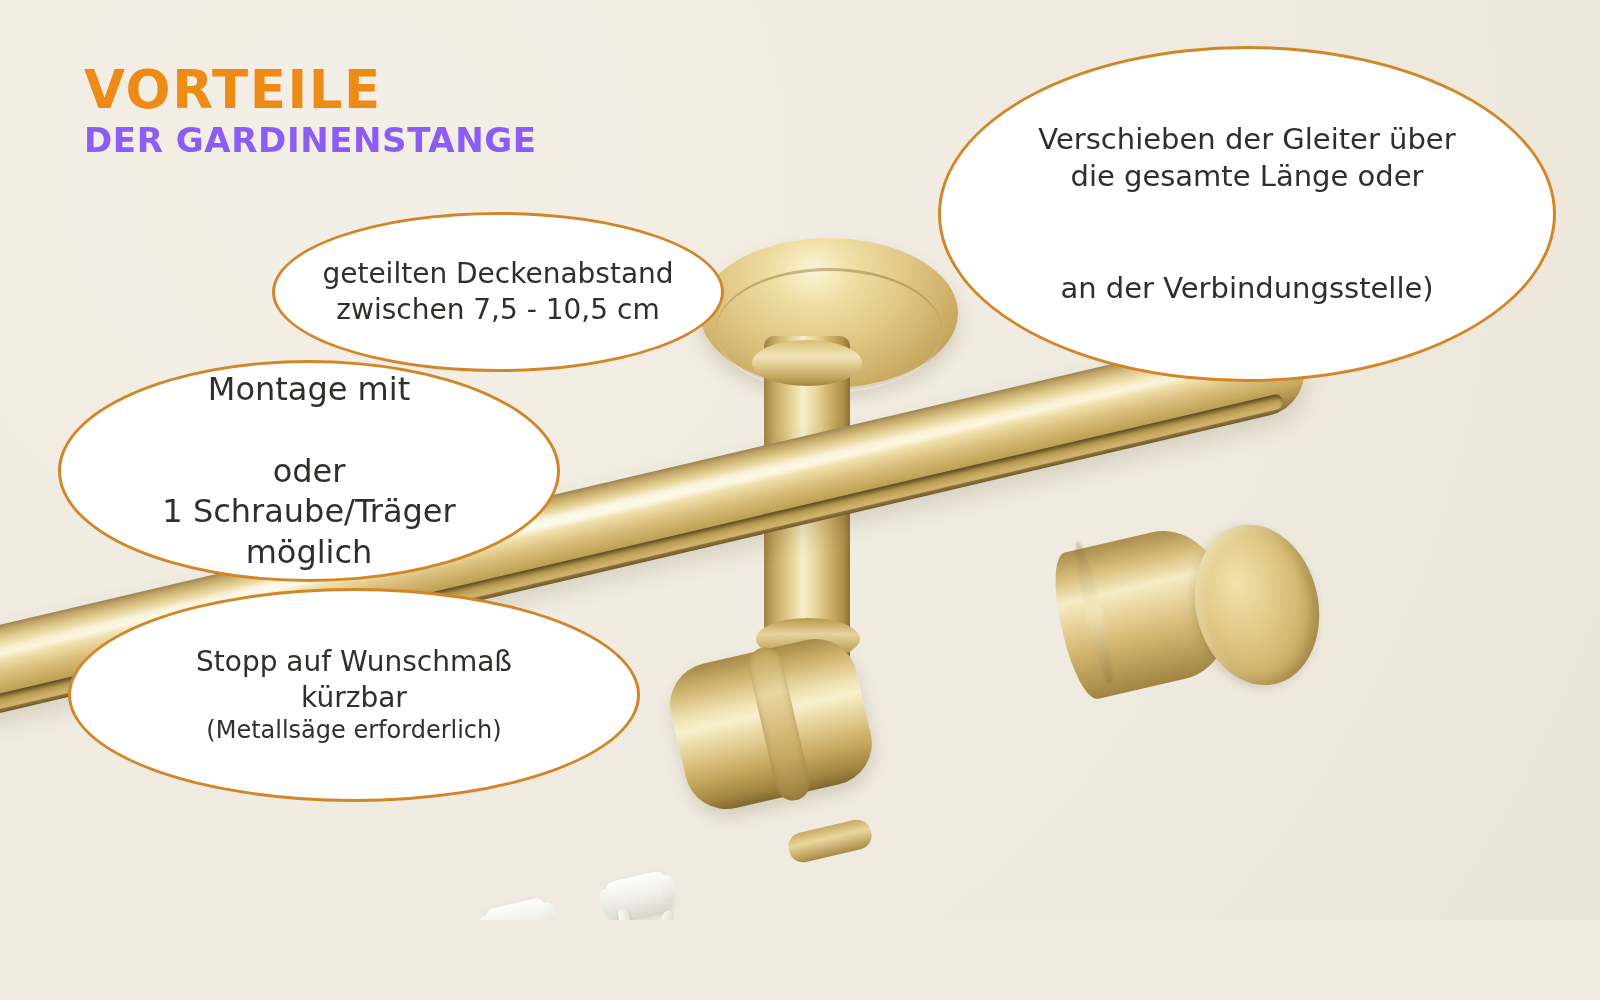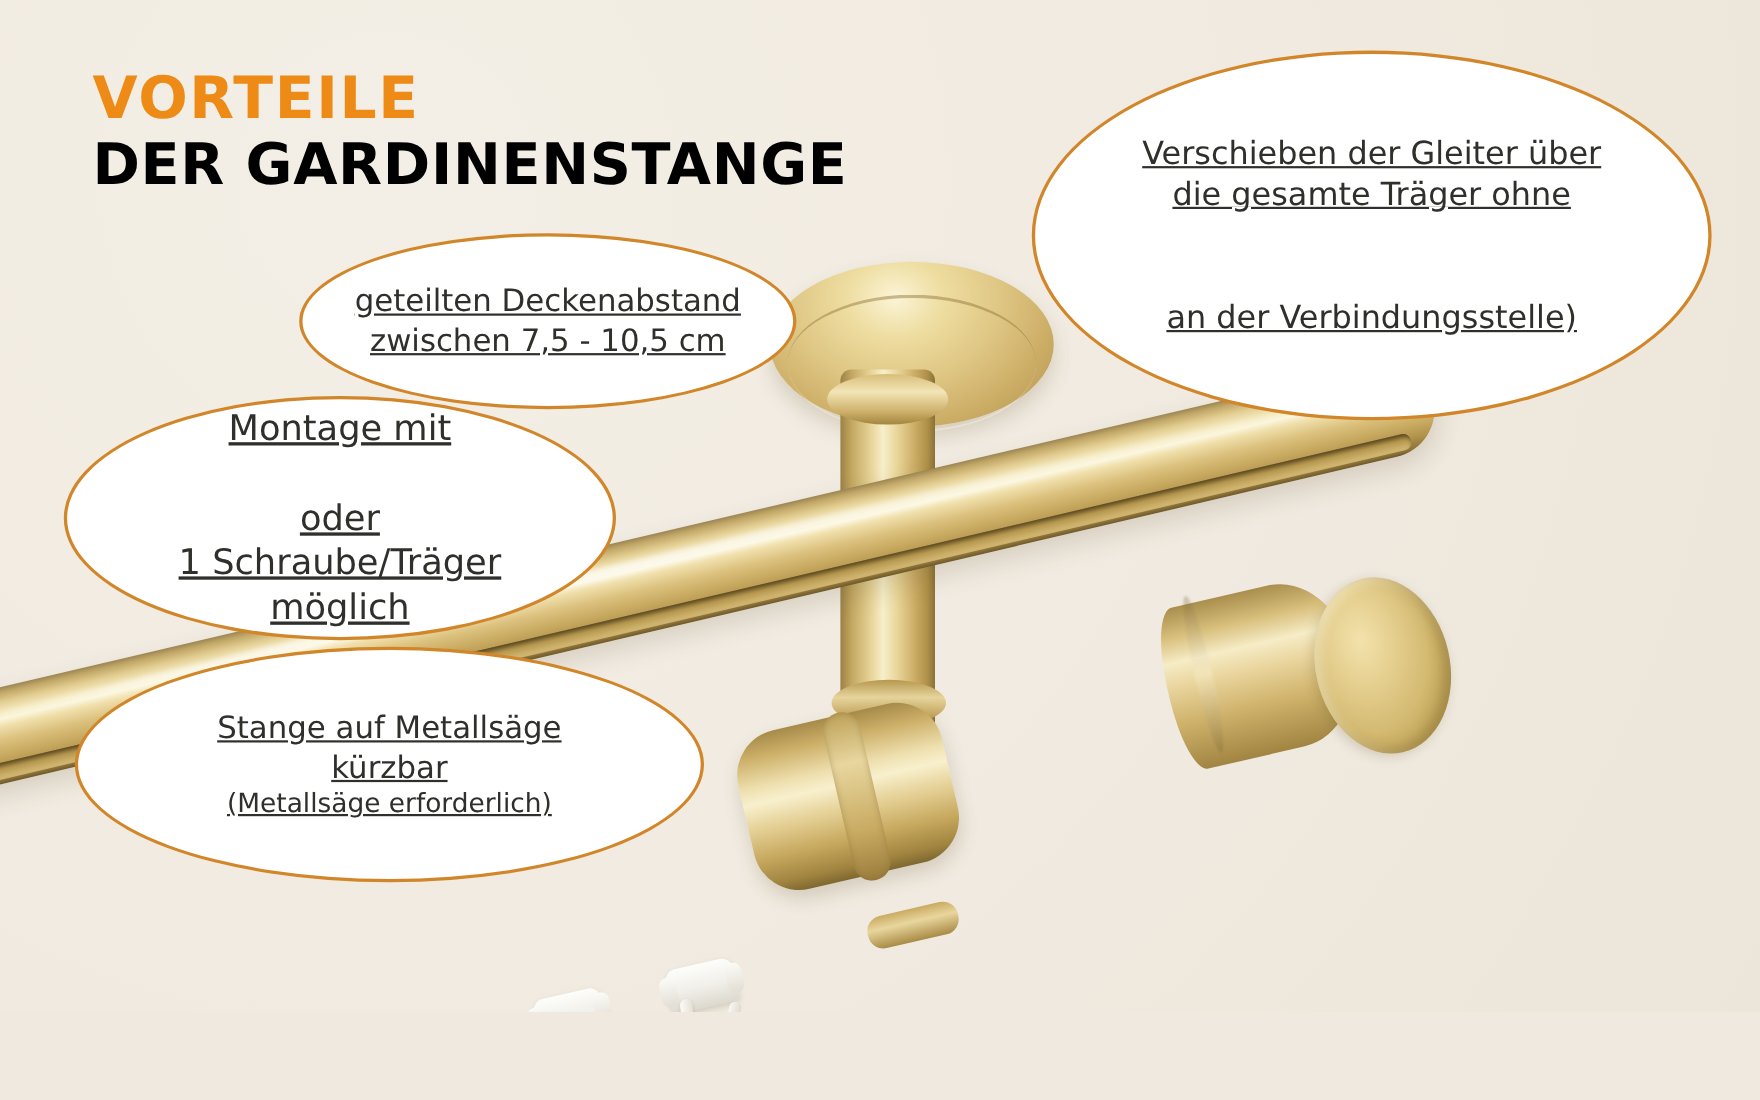--- a/index.html
+++ b/index.html
@@ -240,21 +240,20 @@
     background:#ffffff;
     border:3px solid #d2862a;
     border-radius:50%;
     display:flex;
     align-items:center;
     justify-content:center;
     text-align:center;
     color:#2f2f2c;
     line-height:1.28;
     box-sizing:border-box;
-    text-decoration:underline;
   }
   .bubble p{ margin:0; padding:0 8%; }
 
   #bubble-gleiter{
     left:938px; top:46px;
     width:618px; height:336px;
     font-size:29px;
     z-index:6;
   }
   #bubble-deckenabstand{
@@ -286,24 +285,24 @@
   .title-main{
     margin:0;
     font-size:53px;
     font-weight:bold;
     letter-spacing:1.5px;
     color:#ed8b16;
     line-height:1.04;
   }
   .title-sub{
     margin:6px 0 0 0;
-    font-size:52px;
+    font-size:34px;
     font-weight:bold;
     letter-spacing:0.6px;
-    color:#000000;
+    color:#8b5cf6;
     line-height:1.05;
   }
 </style>
 </head>
 <body>
 
 <div id="stage">
 
   <div class="bg-wash"></div>
 
@@ -338,21 +337,21 @@
   </div>
 
   <div class="title-block">
     <h1 class="title-main">VORTEILE</h1>
     <h2 class="title-sub">DER GARDINENSTANGE</h2>
   </div>
 
   <div class="bubble" id="bubble-gleiter">
     <p>
       <span>Verschieben der Gleiter über</span><br>
-      <span>die gesamte Träger ohne</span><br>
+      <span>die gesamte Länge oder</span><br>
       <br>
       <br>
       <span>an der Verbindungsstelle)</span>
     </p>
   </div>
 
   <div class="bubble" id="bubble-deckenabstand">
     <p>
       <span>geteilten Deckenabstand</span><br>
       <span>zwischen 7,5 - 10,5 cm</span>
@@ -364,19 +363,19 @@
       <span>Montage mit</span><br>
       <br>
       <span>oder</span><br>
       <span>1 Schraube/Träger</span><br>
       <span>möglich</span>
     </p>
   </div>
 
   <div class="bubble" id="bubble-stange">
     <p>
-      <span>Stange auf Metallsäge</span><br>
+      <span>Stopp auf Wunschmaß</span><br>
       <span>kürzbar</span><br>
       <span class="sub">(Metallsäge erforderlich)</span>
     </p>
   </div>
 
 </div>
 
 </body></html>

